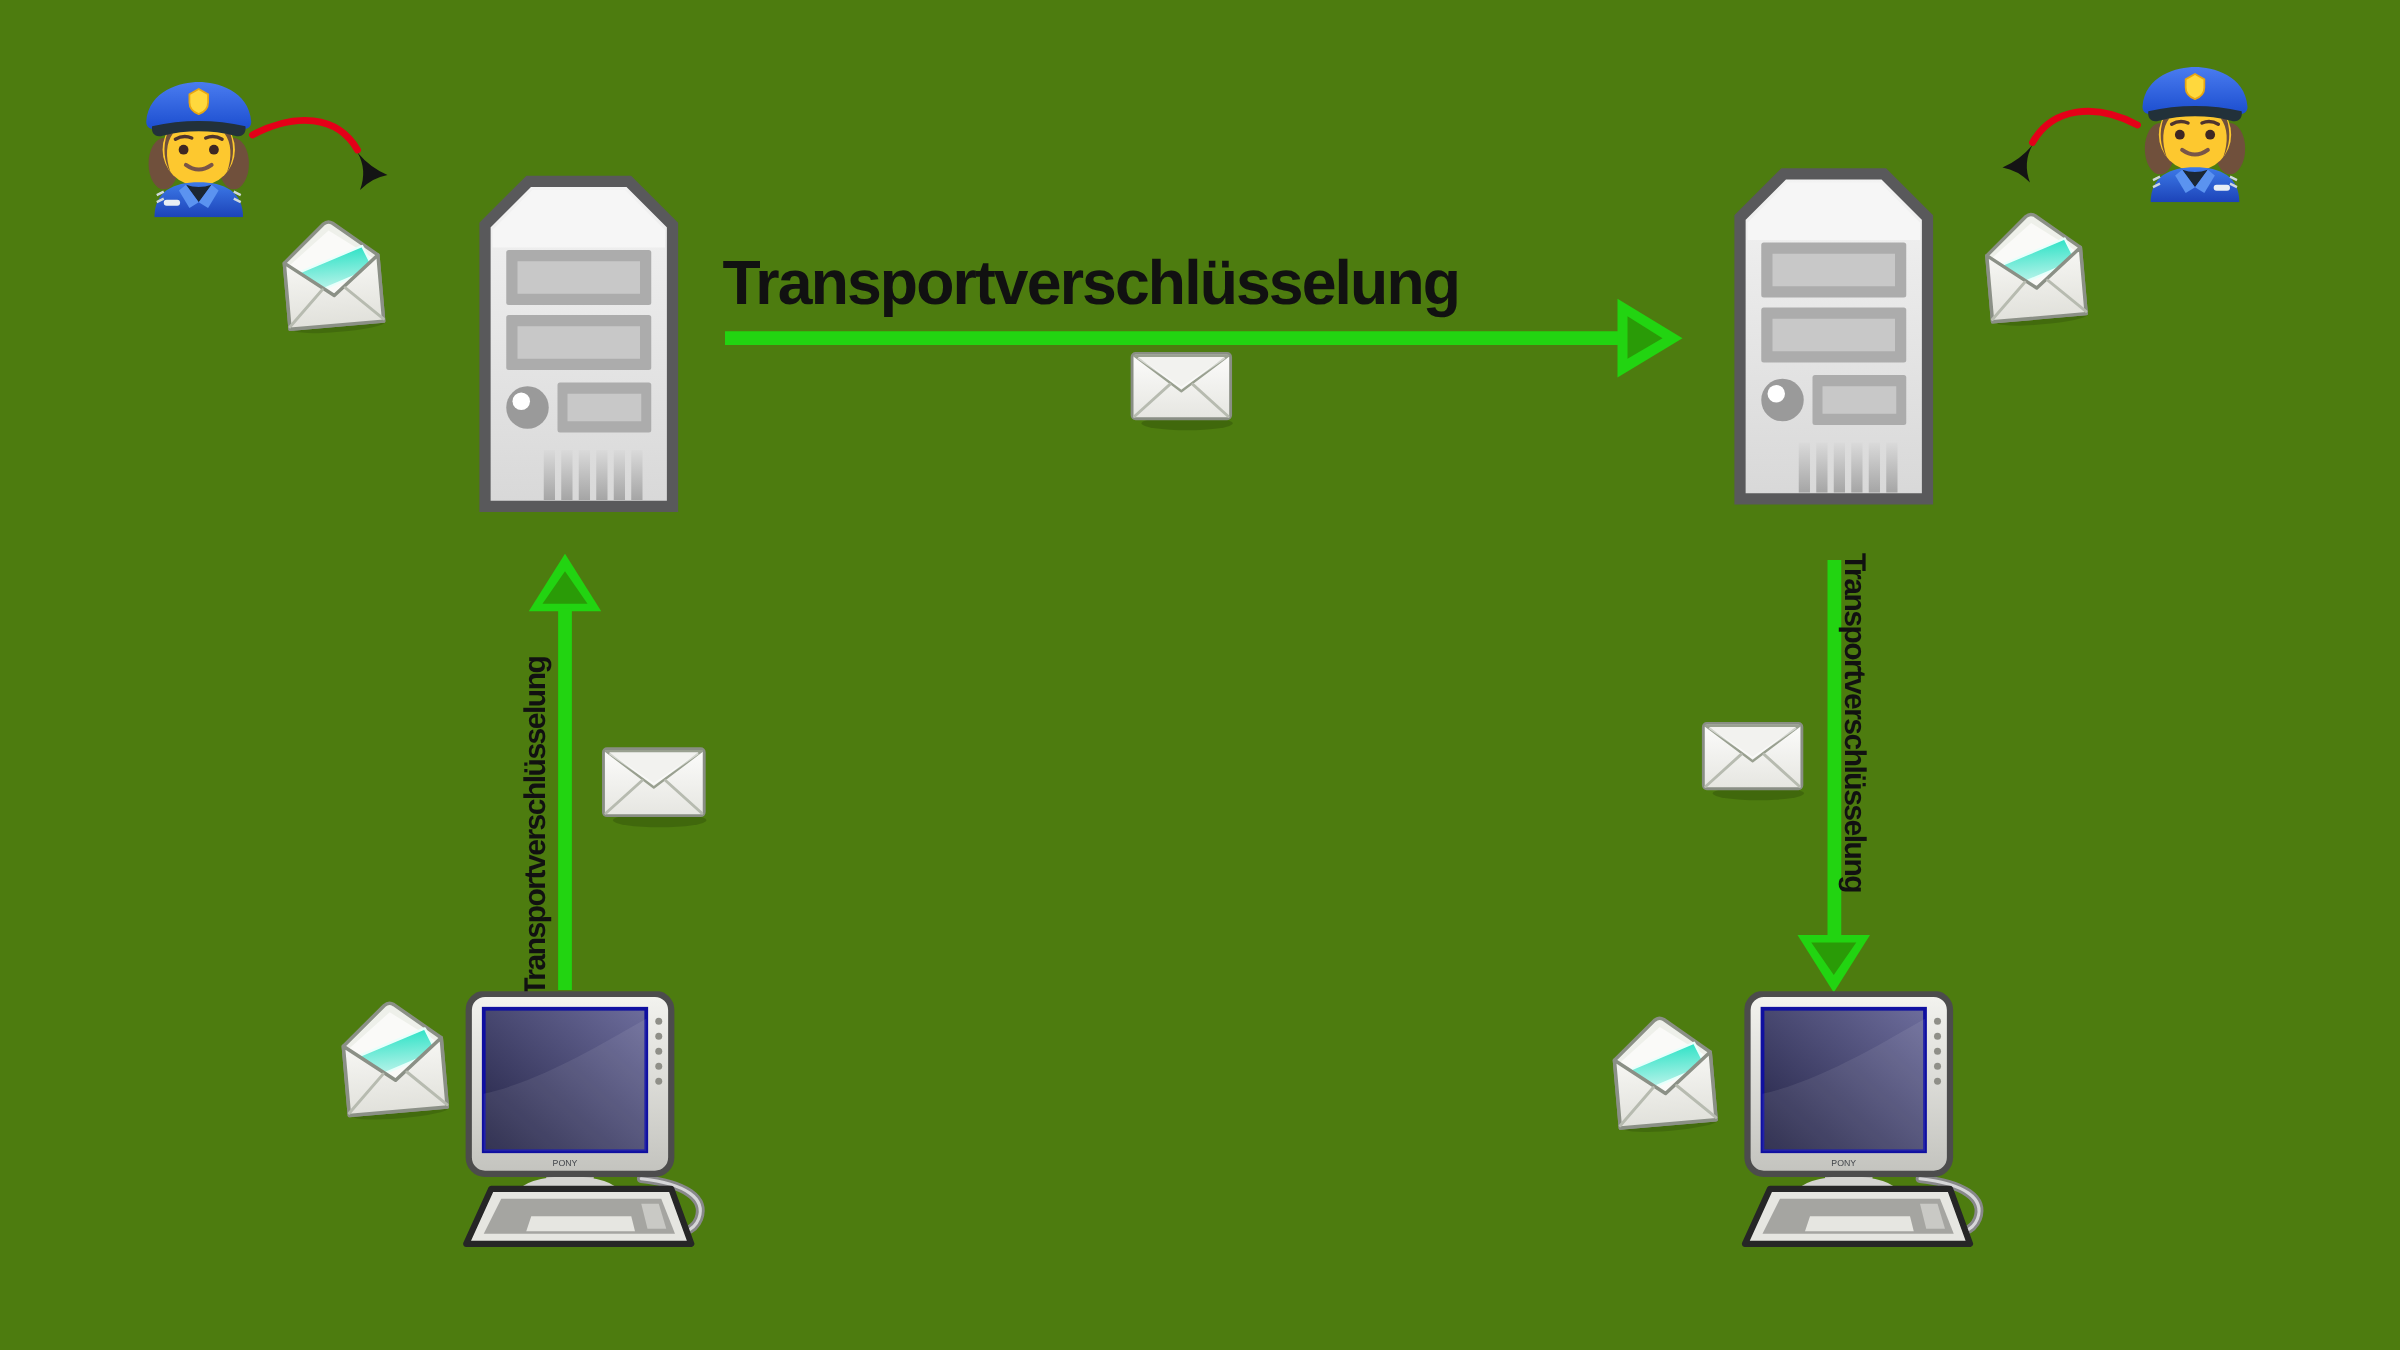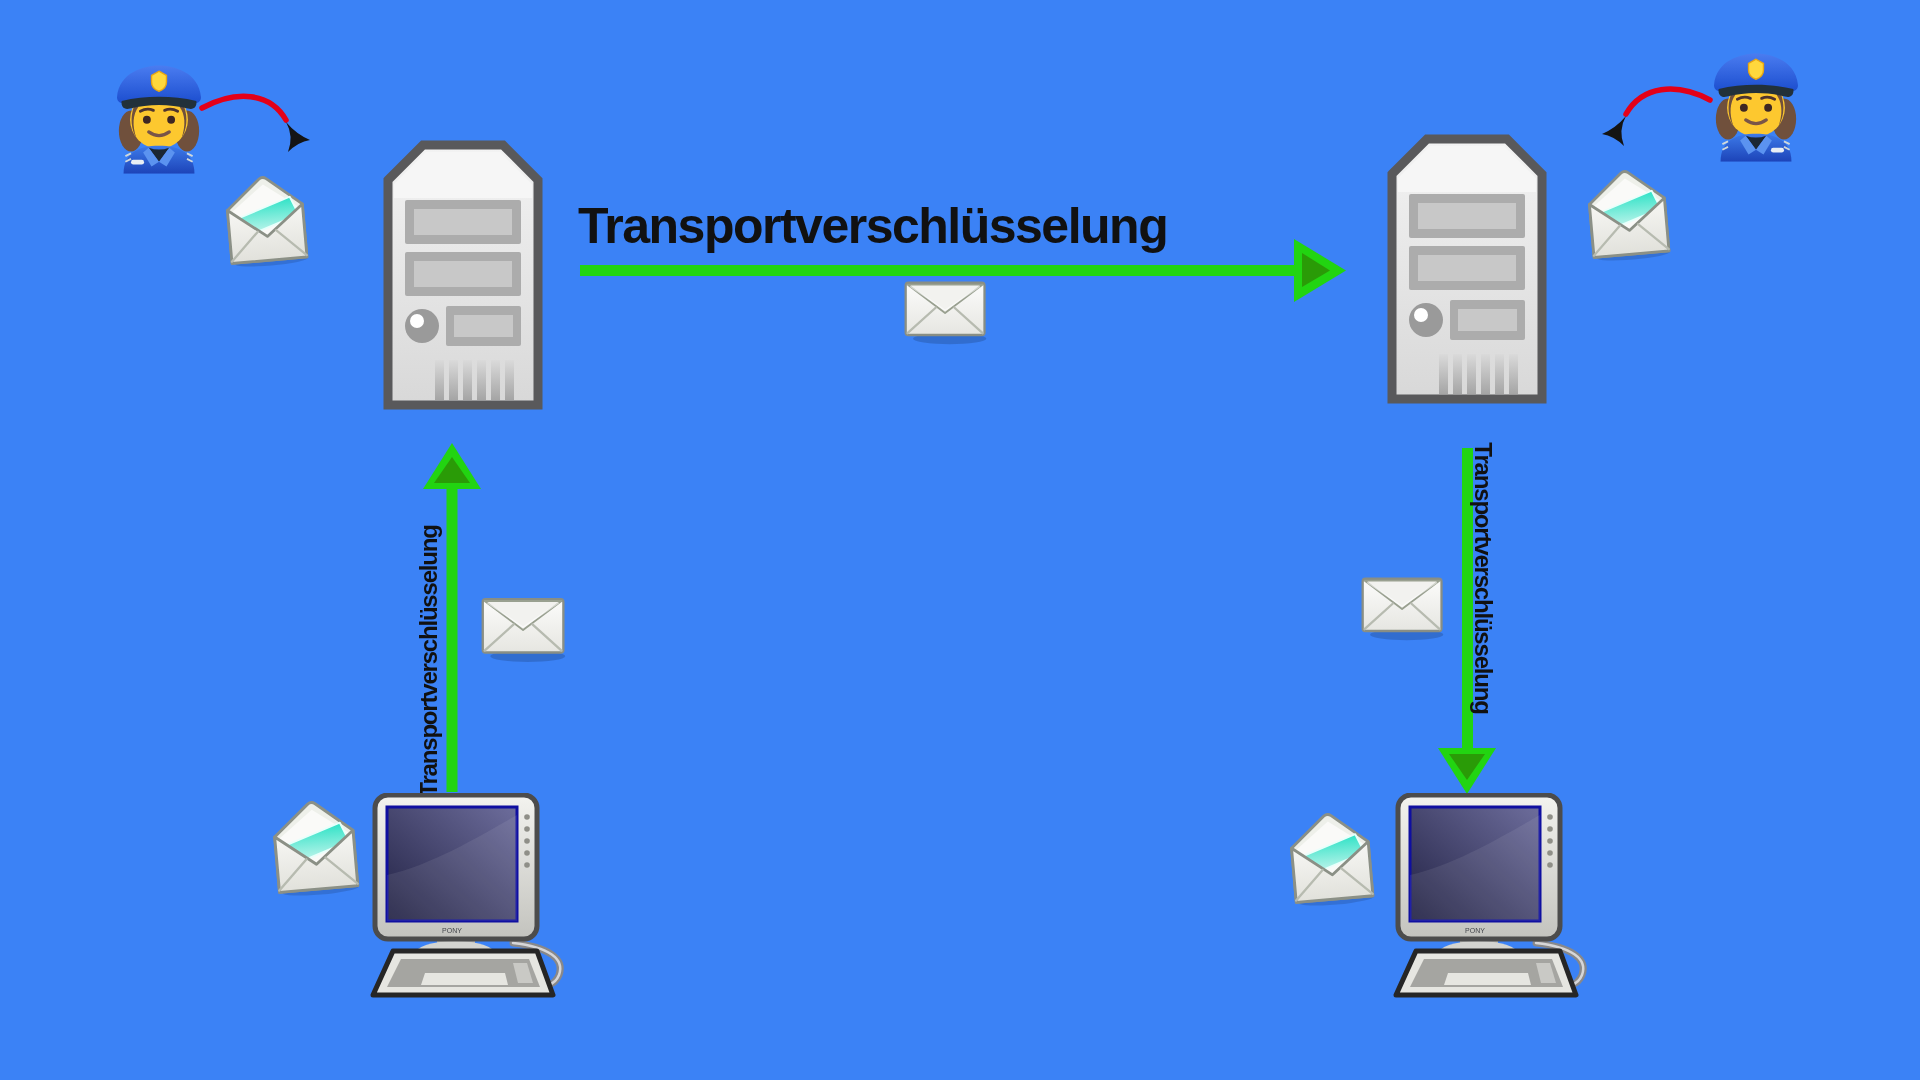--- a/index.html
+++ b/index.html
@@ -1,16 +1,16 @@
 <!DOCTYPE html>
 <html><head>
 <meta charset="utf-8">
 <style>
   html,body{margin:0;padding:0;background:#ffffff;}
-  .canvas{position:relative;width:1920px;height:1080px;background:#3b82f6;overflow:hidden;
+  .canvas{position:relative;width:1920px;height:1080px;background:#4d7c0f;overflow:hidden;
           font-family:"Liberation Sans", sans-serif;}
   .abs{position:absolute;}
   .title-label{
     left:578px;top:197px;width:580px;text-align:center;
     font-size:50px;line-height:58px;font-weight:bold;letter-spacing:-1.5px;color:#111;
     white-space:nowrap;
   }
   .v-label{
     width:300px;height:30px;text-align:center;white-space:nowrap;
     font-size:24px;line-height:30px;font-weight:bold;letter-spacing:-1.2px;color:#111;

